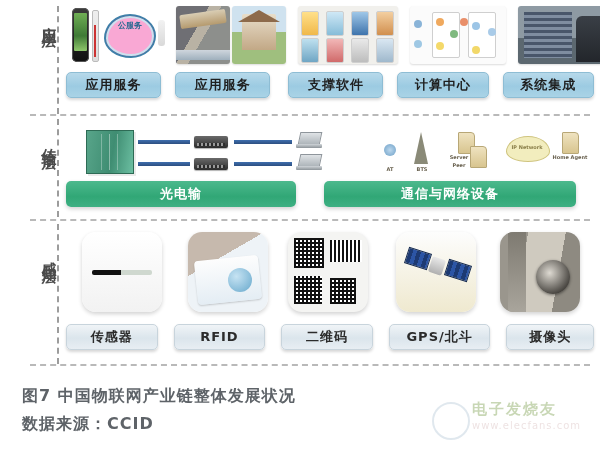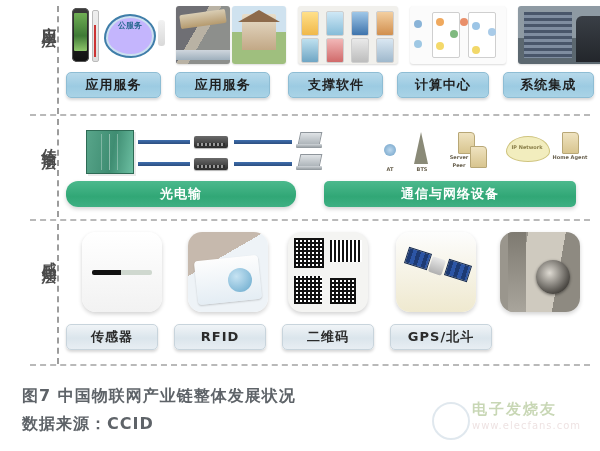--- a/index.html
+++ b/index.html
@@ -102,21 +102,21 @@
     position:absolute;left:26px;top:4px;width:5px;height:50px;
     background:linear-gradient(#eee,#ddd);
     border:1px solid #bbb;border-radius:2px;
   }
   .thermo:after{
     content:"";position:absolute;left:1px;top:14px;width:2px;height:32px;
     background:#c33;
   }
   .cloud{
     position:absolute;left:38px;top:8px;width:48px;height:40px;
-    background:#c4b5fd;
+    background:#f9a8d4;
     border:2px solid #3f7fa8;
     border-radius:50% 50% 48% 52% / 55% 50% 50% 45%;
     box-shadow:inset 0 0 0 2px #cde2ef;
   }
   .cloud-txt{
     position:absolute;left:0;top:4px;width:48px;
     text-align:center;font-size:8px;font-weight:bold;color:#2b6a92;
     line-height:11px;letter-spacing:0;
   }
   .pin{
@@ -447,21 +447,21 @@
       <div class="netlbl" style="left:78px;top:26px;width:30px;">Server</div>
       <div class="netlbl" style="left:78px;top:34px;width:30px;">Peer</div>
       <div class="ipcloud"></div>
       <div class="netlbl" style="left:140px;top:16px;width:42px;color:#8a7f4a;">IP Network</div>
       <div class="doc" style="left:196px;top:4px;"></div>
       <div class="netlbl" style="left:184px;top:26px;width:40px;">Home Agent</div>
     </div>
   </div>
 
   <div class="pill-row" style="top:181px;">
-    <div class="bar-green" style="width:230px;margin-right:28px;border-radius:12px;">光电输</div>
+    <div class="bar-green" style="width:230px;margin-right:28px;">光电输</div>
     <div class="bar-green" style="width:252px;">通信与网络设备</div>
   </div>
 
   <div class="art-row" id="sense-art">
     <div class="scard sc-sensor" style="left:16px;"></div>
     <div class="scard sc-rfid" style="left:122px;"></div>
 
     <div class="scard sc-qr" style="left:222px;">
       <div class="qr" style="left:6px;top:6px;width:30px;height:30px;"></div>
       <div class="barblock" style="left:42px;top:8px;width:32px;height:22px;"></div>
@@ -476,20 +476,21 @@
     </div>
 
     <div class="scard sc-cam" style="left:434px;"></div>
   </div>
 
   <div class="pill-row" style="top:324px;">
     <div class="pill pill-pale" style="width:90px;margin-right:16px;">传感器</div>
     <div class="pill pill-pale" style="width:90px;margin-right:16px;">RFID</div>
     <div class="pill pill-pale" style="width:90px;margin-right:16px;">二维码</div>
     <div class="pill pill-pale" style="width:100px;margin-right:16px;">GPS/北斗</div>
+    <div class="pill pill-pale" style="width:86px;">摄像头</div>
   </div>
 
   <div class="caption" id="caption-title">图7 中国物联网产业链整体发展状况</div>
   <div class="caption" id="caption-source">数据来源：CCID</div>
 
   <div id="watermark">
     <div class="wm-logo"></div>
     <div class="wm-text">电子发烧友</div>
     <div class="wm-url">www.elecfans.com</div>
   </div>

